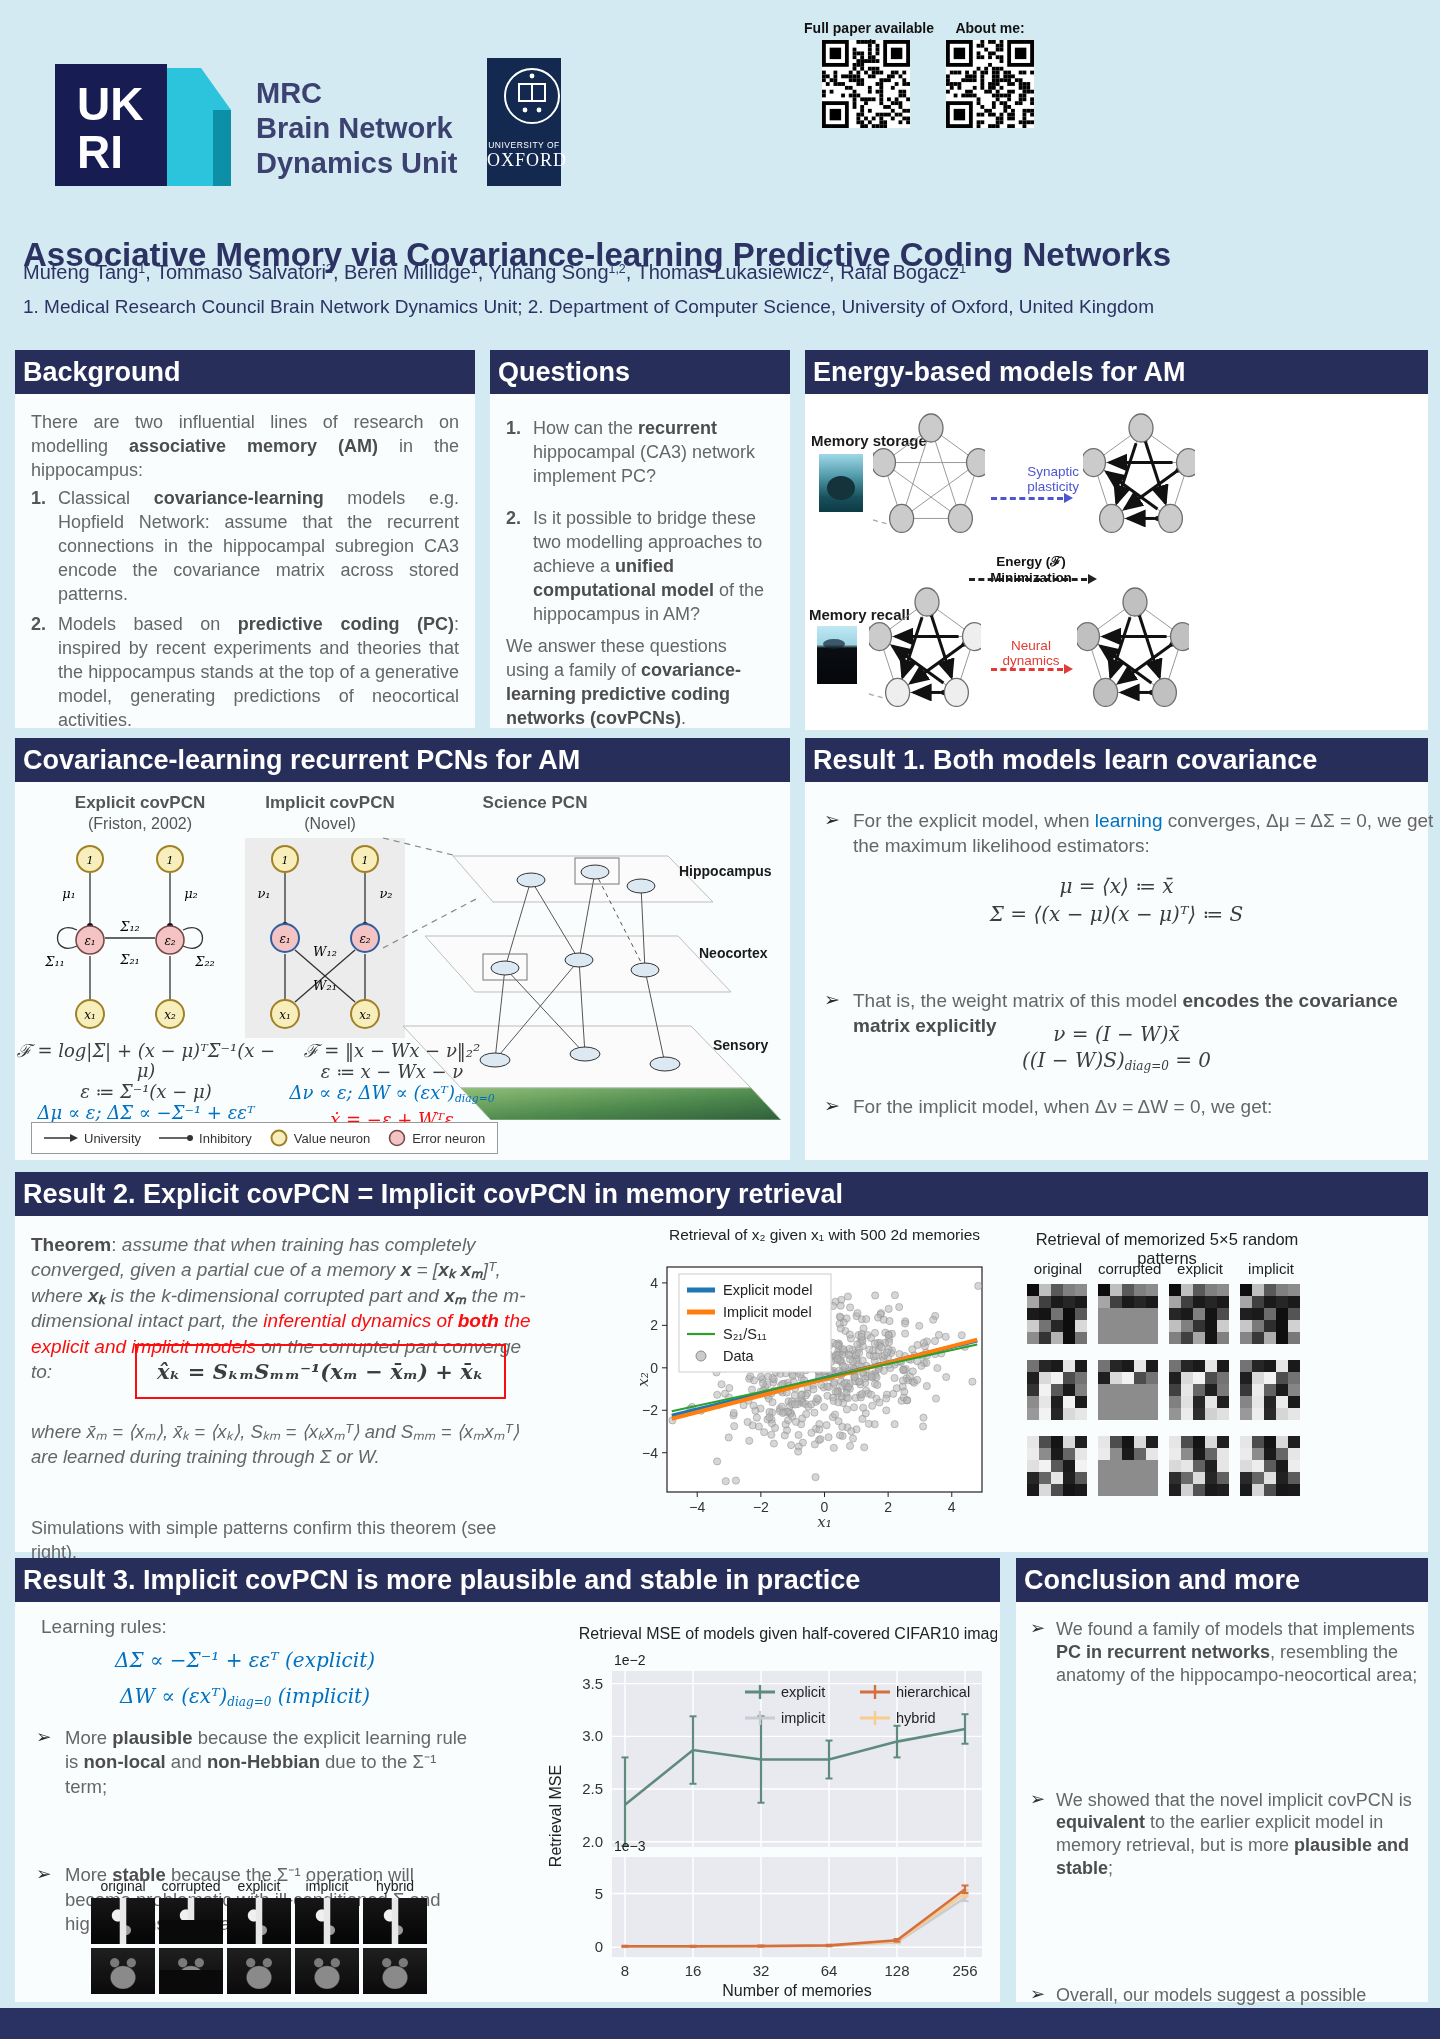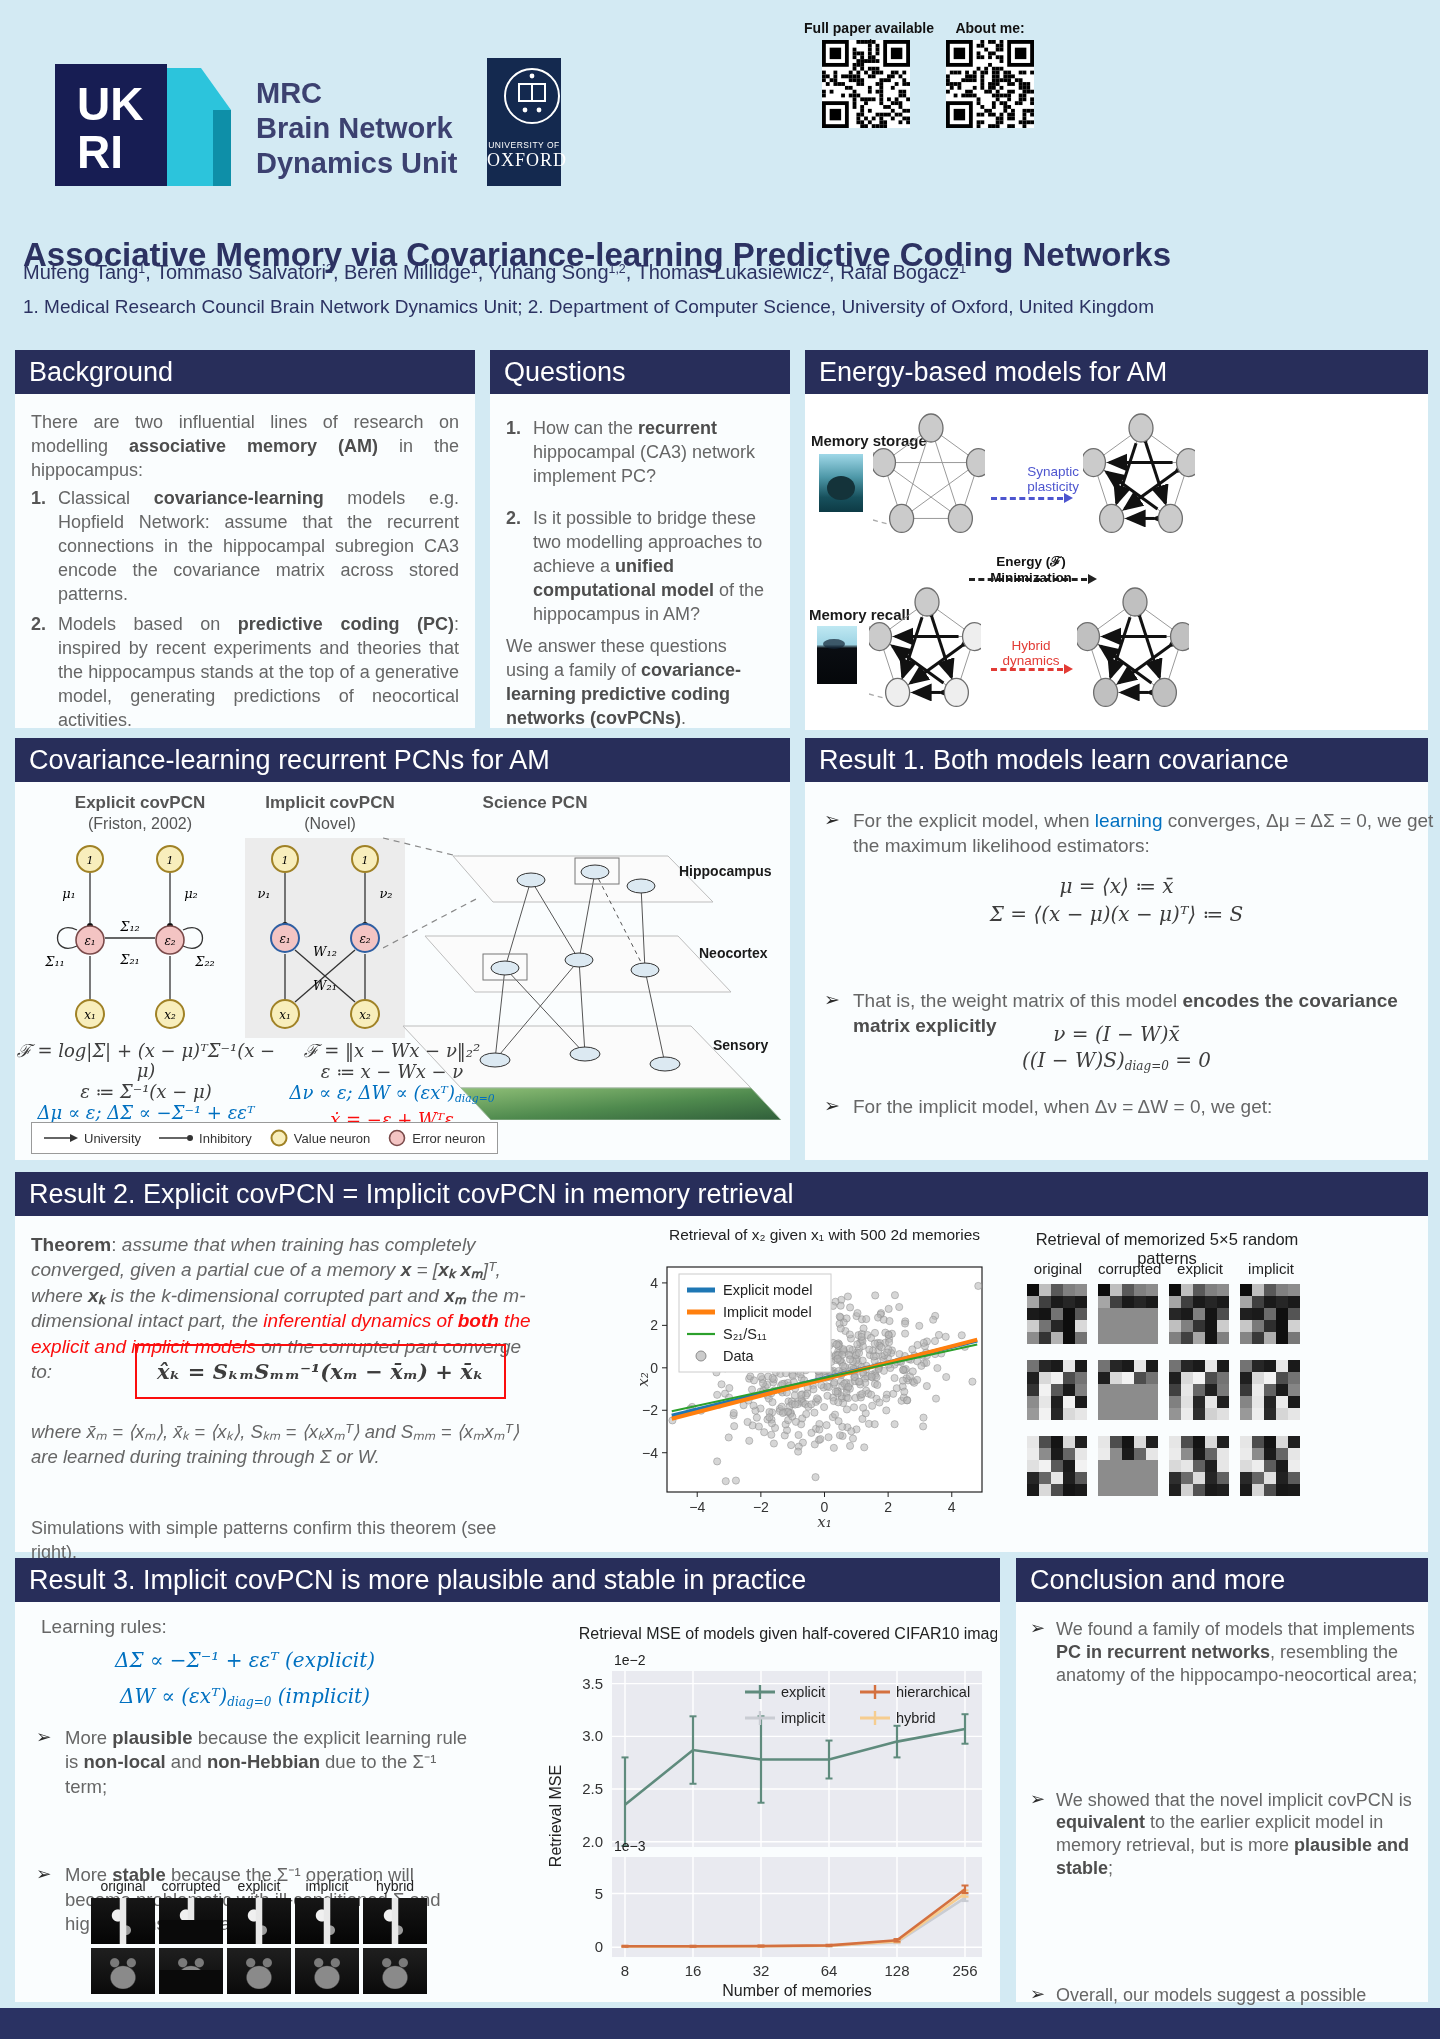--- a/index.html
+++ b/index.html
@@ -1,20 +1,20 @@
 <!DOCTYPE html>
 <html><head>
 <meta charset="utf-8">
 <style>
   html,body{margin:0;padding:0}
   .poster{position:relative;width:1440px;height:2039px;background:#d3eaf3;font-family:"Liberation Sans",sans-serif;overflow:hidden}
   .abs{position:absolute}
   
   .panel{position:absolute;background:#fafdfe}
-  .panel-header{position:absolute;top:0;left:0;right:0;height:60px;line-height:44px;background:#282e5a;color:#fff;font-weight:normal;font-size:27px;padding-left:14px;box-sizing:border-box;white-space:nowrap}
+  .panel-header{position:absolute;top:0;left:0;right:0;height:60px;line-height:44px;background:#282e5a;color:#fff;font-weight:bold;font-size:27px;padding-left:8px;box-sizing:border-box;white-space:nowrap}
   .panel-body{position:absolute;top:44px;left:0;right:0;bottom:0;background:#fafdfe}
   
   .gtext{color:#666;font-size:18px;line-height:1.34}
   .jtext{text-align:justify}
   .num-item{display:flex}
   .num{font-weight:bold;color:#555;width:27px;flex:none}
   .bullet{position:relative;padding-left:30px;color:#666;font-size:19px;line-height:1.32}
   .bullet::before{content:"\27A2";position:absolute;left:1px;top:-1px;color:#2b2b2b}
   .cbullet{position:relative;padding-left:26px;color:#666;font-size:18px;line-height:1.27}
   .cbullet::before{content:"\27A2";position:absolute;left:0;top:-1px;color:#2b2b2b}
@@ -575,21 +575,21 @@
           <line x1="92.60855390475852" y1="71.9537143179322" x2="41.555009295375505" y2="109.0462856820678" stroke="#111" stroke-width="3" marker-end="url(#net3arw)" marker-start="url(#net3arw)"></line>
           <line x1="71.38926261462366" y1="118.45084971874738" x2="44.61073738537635" y2="118.45084971874738" stroke="#111" stroke-width="3" marker-end="url(#net3arw)" marker-start="url(#net3arw)"></line>
           <line x1="89.55282581475768" y1="62.54915028125263" x2="26.447174185242325" y2="62.549150281252615" stroke="#111" stroke-width="3" marker-end="url(#net3arw)"></line>
           <line x1="74.4449907046245" y1="109.0462856820678" x2="23.391446095241484" y2="71.95371431793218" stroke="#111" stroke-width="3" marker-end="url(#net3arw)"></line>
           <ellipse cx="58" cy="28" rx="12" ry="14" fill="#cbcbcb" stroke="#6e6e6e" stroke-width="1.3"></ellipse>
           <ellipse cx="105.55282581475768" cy="62.54915028125263" rx="12" ry="14" fill="#eeeeee" stroke="#6e6e6e" stroke-width="1.3"></ellipse>
           <ellipse cx="87.38926261462366" cy="118.45084971874738" rx="12" ry="14" fill="#eeeeee" stroke="#6e6e6e" stroke-width="1.3"></ellipse>
           <ellipse cx="28.61073738537635" cy="118.45084971874738" rx="12" ry="14" fill="#eeeeee" stroke="#6e6e6e" stroke-width="1.3"></ellipse>
           <ellipse cx="10.447174185242325" cy="62.549150281252615" rx="12" ry="14" fill="#cbcbcb" stroke="#6e6e6e" stroke-width="1.3"></ellipse>
         </svg>
-      <div class="abs" style="left:178px;top:244px;width:96px;text-align:center;font-size:13.5px;color:#e23b35">Hybrid dynamics</div>
+      <div class="abs" style="left:178px;top:244px;width:96px;text-align:center;font-size:13.5px;color:#e23b35">Neural dynamics</div>
       <div class="dasharrow da-red" style="left:186px;top:274px;width:72px"></div>
       <svg class="abs" style="left:272px;top:180px" width="112" height="154" id="net4">
           <defs>
             <marker id="net4arw" markerWidth="8" markerHeight="8" refX="6" refY="3" orient="auto">
               <path d="M0,0 L7,3 L0,6 z" fill="#111"></path>
             </marker>
           </defs>
           <line x1="58" y1="28" x2="105.55282581475768" y2="62.54915028125263" stroke="#9a9a9a" stroke-width="1"></line>
           <line x1="58" y1="28" x2="87.38926261462366" y2="118.45084971874738" stroke="#9a9a9a" stroke-width="1"></line>
           <line x1="58" y1="28" x2="28.61073738537635" y2="118.45084971874738" stroke="#9a9a9a" stroke-width="1"></line>

